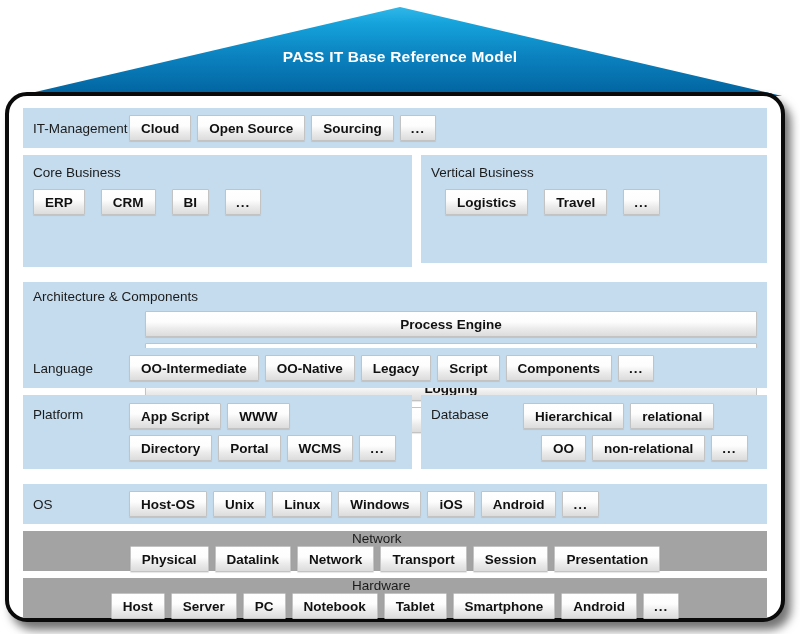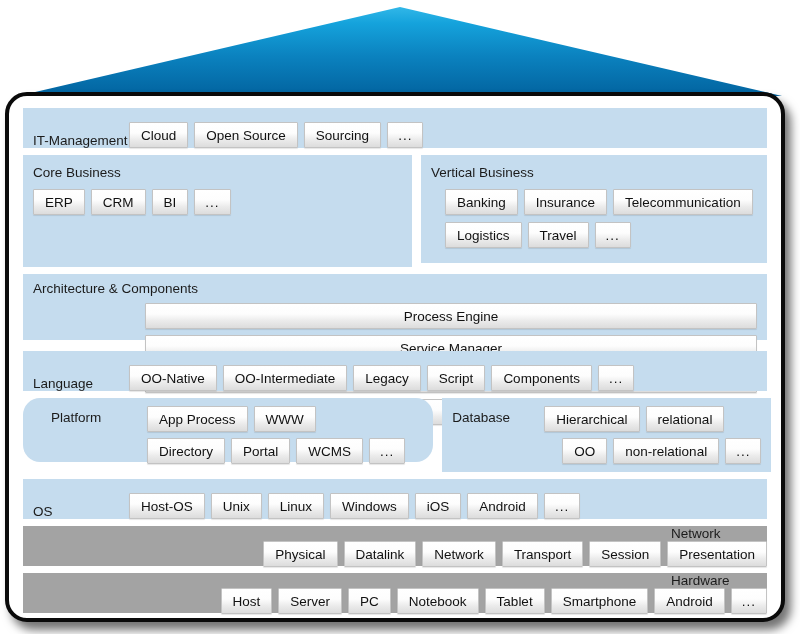--- a/index.html
+++ b/index.html
@@ -101,53 +101,54 @@
     box-sizing: border-box;
     height: 26px;
     padding: 0 11px;
     font-size: 13.5px;
     color: #111111;
     white-space: nowrap;
     background: linear-gradient(to bottom, #ffffff 0%, #fdfdfd 42%, #ebebeb 70%, #dcdcdc 100%);
     border: 1px solid #c3c3c3;
     border-radius: 1px;
     box-shadow: 0 1px 1px rgba(0,0,0,0.10);
+    font-weight: bold;
   }
   .chip.ellipsis { padding: 0 10px; letter-spacing: 1px; }
 
   
-  .row.single { height: 40px; align-items: flex-end; }
+  .row.single { height: 40px; }
 
   
   .split-row {
     display: flex;
     width: 100%;
     gap: 9px;
-    margin-bottom: 7px;
+    margin-bottom: 15px;
   }
   .panel {
     box-sizing: border-box;
     background: #c5dcee;
     padding: 10px 10px 10px 10px;
   }
   .panel-title {
     font-size: 13.5px;
     color: #1b1b1b;
     margin-bottom: 9px;
   }
   .panel-rows { display: flex; flex-direction: column; gap: 7px; }
-  .panel-line { display: flex; gap: 6px; flex-wrap: wrap; }
+  .panel-line { display: flex; gap: 16px; flex-wrap: wrap; }
 
   .panel-left  { flex: 0 0 389px; height: 112px; }
   .panel-right { flex: 1 1 auto;  height: 108px; }
 
   .panel-indent { padding-left: 14px; }
 
   
-  .panel-plat  { flex: 0 0 389px; height: 64px; padding: 8px 28px; display:flex;border-radius:17px; }
+  .panel-plat  { flex: 0 0 389px; height: 74px; padding: 8px 10px; display:flex; }
   .panel-db    { flex: 1 1 auto;  height: 74px; padding: 8px 10px; display:flex; }
   .plat-label {
     flex: 0 0 auto;
     width: 96px;
     font-size: 13.5px;
     color: #1b1b1b;
     padding-top: 4px;
   }
   .db-label {
     flex: 0 0 auto;
@@ -157,21 +158,21 @@
     padding-top: 4px;
   }
   .stack { display: flex; flex-direction: column; gap: 6px; }
   .stack-line { display: flex; gap: 6px; }
 
   
   .arch-row {
     box-sizing: border-box;
     width: 100%;
     background: #c5dcee;
-    margin-bottom: 11px;
+    margin-bottom: 0;
     padding: 7px 10px 8px 10px;
     height: 66px;
   }
   .arch-title {
     font-size: 13.5px;
     color: #1b1b1b;
     margin-bottom: 7px;
   }
   .arch-btns { display: flex; gap: 6px; padding-left: 112px; flex-direction: column; }
 
@@ -187,20 +188,21 @@
       <defs>
         <linearGradient id="roofGrad" x1="0" y1="0" x2="0" y2="1">
           <stop offset="0%" stop-color="#31b7e8"></stop>
           <stop offset="18%" stop-color="#15a3dc"></stop>
           <stop offset="55%" stop-color="#0b82bf"></stop>
           <stop offset="100%" stop-color="#02639f"></stop>
         </linearGradient>
       </defs>
       <polygon points="400,7 782,96 18,96" fill="url(#roofGrad)"></polygon>
     </svg>
+    <div class="roof-title">PASS IT Base Reference Model</div>
   </div>
 
   <div class="house">
     <div class="house-inner">
 
       <div class="row single">
         <div class="row-label">IT-Management</div>
         <div class="btns">
           <span class="chip">Cloud</span>
           <span class="chip">Open Source</span>
@@ -218,25 +220,20 @@
               <span class="chip">CRM</span>
               <span class="chip">BI</span>
               <span class="chip ellipsis">...</span>
             </div>
           </div>
         </div>
         <div class="panel panel-right">
           <div class="panel-title">Vertical Business</div>
           <div class="panel-rows panel-indent">
             <div class="panel-line">
-              <span class="chip">Banking</span>
-              <span class="chip">Insurance</span>
-              <span class="chip">Telecommunication</span>
-            </div>
-            <div class="panel-line">
               <span class="chip">Logistics</span>
               <span class="chip">Travel</span>
               <span class="chip ellipsis">...</span>
             </div>
           </div>
         </div>
       </div>
 
       <div class="arch-row">
         <div class="arch-title">Architecture &amp; Components</div>
@@ -244,35 +241,35 @@
           <span class="chip">Process Engine</span>
           <span class="chip">Service Manager</span>
           <span class="chip">Logging</span>
           <span class="chip ellipsis">...</span>
         </div>
       </div>
 
       <div class="row single">
         <div class="row-label">Language</div>
         <div class="btns">
+          <span class="chip">OO-Intermediate</span>
           <span class="chip">OO-Native</span>
-          <span class="chip">OO-Intermediate</span>
           <span class="chip">Legacy</span>
           <span class="chip">Script</span>
           <span class="chip">Components</span>
           <span class="chip ellipsis">...</span>
         </div>
       </div>
 
       <div class="split-row">
         <div class="panel panel-plat">
           <div class="plat-label">Platform</div>
           <div class="stack">
             <div class="stack-line">
-              <span class="chip">App Process</span>
+              <span class="chip">App Script</span>
               <span class="chip">WWW</span>
             </div>
             <div class="stack-line">
               <span class="chip">Directory</span>
               <span class="chip">Portal</span>
               <span class="chip">WCMS</span>
               <span class="chip ellipsis">...</span>
             </div>
           </div>
         </div>

